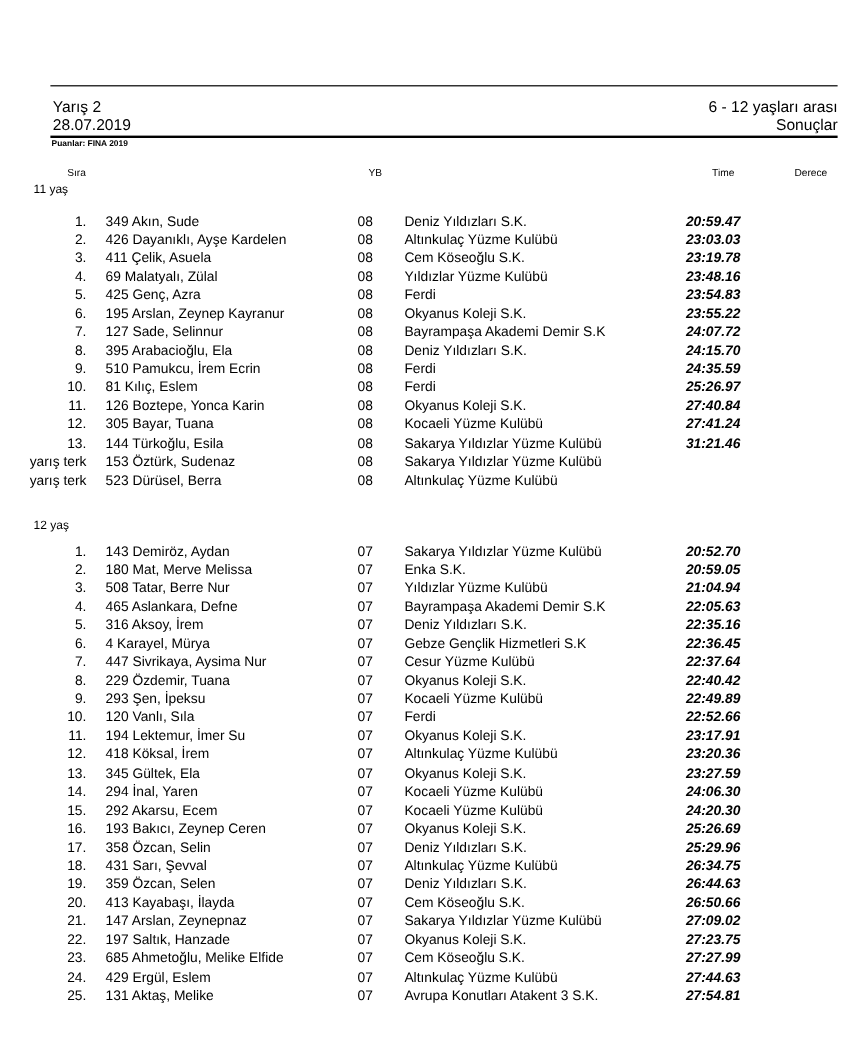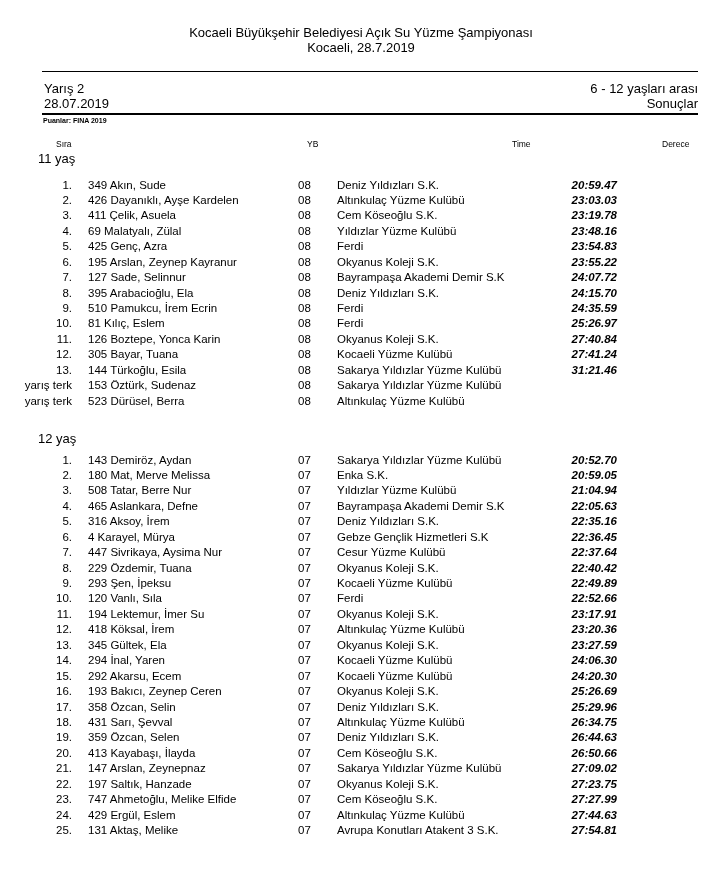--- a/index.html
+++ b/index.html
@@ -33,26 +33,26 @@
   .points-note {
     position: absolute;
     top: 117px; left: 43px;
     font-size: 7px;
     font-weight: bold;
   }
   .col-headers { position: absolute; top: 139px; left: 0; width: 722px; font-size: 8.5px; }
   .col-headers span { position: absolute; white-space: nowrap; }
   .ch-rank   { left: 56px; text-align: right; }
   .ch-yb     { left: 307px; }
-  .ch-time   { left: 512px; width: 72px; }
+  .ch-time   { left: 540px; width: 72px; text-align: right; }
   .ch-derece { left: 622px; padding-left: 40px; }
   .section-title {
     position: absolute;
-    left: 38px;
-    font-size: 13px;
+    left: 28px;
+    font-size: 10px;
     line-height: 15px;
     white-space: nowrap;
   }
   .rows { position: absolute; left: 0; width: 722px; }
   .row { position: relative; height: 15.45px; }
   .row span {
     position: absolute; top: 0;
     white-space: nowrap;
     font-size: 11.5px;
     line-height: 15.45px;
@@ -61,24 +61,20 @@
   .c-entry { left: 88px; }
   .c-yb    { left: 298px; }
   .c-club  { left: 337px; }
   .c-time  { left: 490px; width: 127px; text-align: right; font-weight: bold; font-style: italic; }
 </style>
 </head>
 <body>
 
 <div class="page">
 
-  <div class="doc-title">
-    <div>Kocaeli Büyükşehir Belediyesi Açık Su Yüzme Şampiyonası</div>
-    <div>Kocaeli, 28.7.2019</div>
-  </div>
 
   <div class="rule rule-top"></div>
 
   <div class="info-bar">
     <div class="info-left">
       <div>Yarış 2</div>
       <div>28.07.2019</div>
     </div>
     <div class="info-right">
       <div>6 - 12 yaşları arası</div>
@@ -357,21 +353,21 @@
         </div>
         <div class="row">
           <span class="c-rank">22.</span>
           <span class="c-entry">197 Saltık, Hanzade</span>
           <span class="c-yb">07</span>
           <span class="c-club">Okyanus Koleji S.K.</span>
           <span class="c-time">27:23.75</span>
         </div>
         <div class="row">
           <span class="c-rank">23.</span>
-          <span class="c-entry">747 Ahmetoğlu, Melike Elfide</span>
+          <span class="c-entry">685 Ahmetoğlu, Melike Elfide</span>
           <span class="c-yb">07</span>
           <span class="c-club">Cem Köseoğlu S.K.</span>
           <span class="c-time">27:27.99</span>
         </div>
         <div class="row">
           <span class="c-rank">24.</span>
           <span class="c-entry">429 Ergül, Eslem</span>
           <span class="c-yb">07</span>
           <span class="c-club">Altınkulaç Yüzme Kulübü</span>
           <span class="c-time">27:44.63</span>

